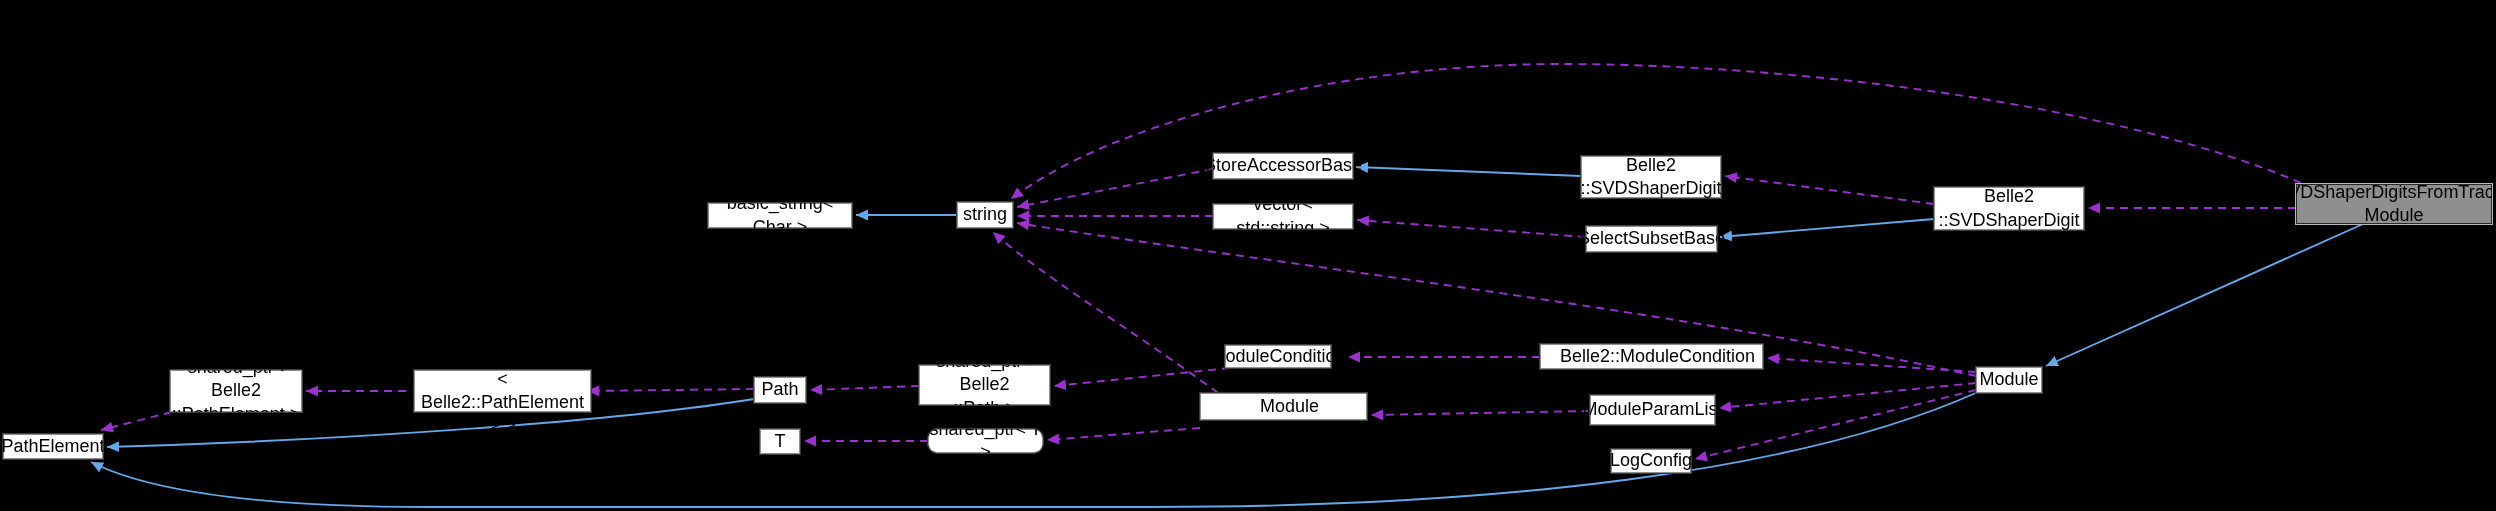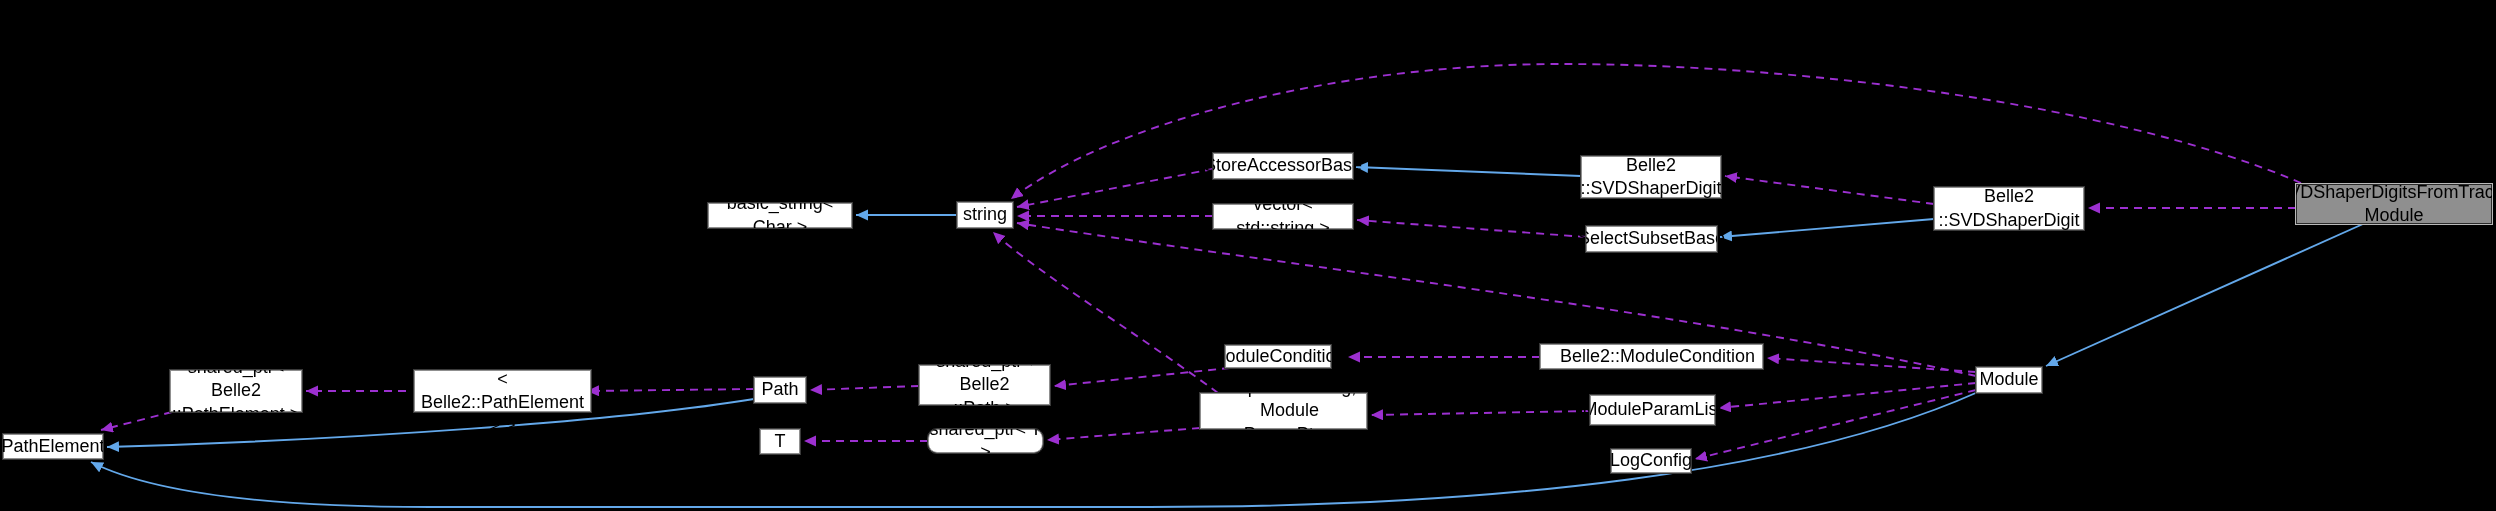--- a/index.html
+++ b/index.html
@@ -94,20 +94,20 @@
 ::SVDShaperDigit &gt;</div>
   <div class="node" style="left:1586px; top:226px; width:131px; height:26px;">SelectSubsetBase</div>
   <div class="node" style="left:1934px; top:187px; width:150px; height:43px;">SelectSubset&lt; Belle2
 ::SVDShaperDigit &gt;</div>
   <div class="node main" style="left:2296px; top:184px; width:196px; height:40px;">SVDShaperDigitsFromTracks
 Module</div>
   <div class="node" style="left:1225px; top:345px; width:106px; height:23px;">ModuleCondition</div>
   <div class="node" style="left:1540px; top:344px; width:223px; height:25px;padding-left:12px;">vector&lt; Belle2::ModuleCondition &gt;</div>
   <div class="node" style="left:919px;  top:365px; width:131px; height:40px;">shared_ptr&lt; Belle2
 ::Path &gt;</div>
-  <div class="node" style="left:1200px; top:393px; width:167px; height:36px;padding-left:12px;">map&lt; std::string, Module
+  <div class="node" style="left:1200px; top:393px; width:167px; height:27px;padding-left:12px;">map&lt; std::string, Module
 ParamPtr &gt;</div>
   <div class="node" style="left:928px;  top:429px; width:115px; height:24px;border-radius:9px;">shared_ptr&lt; T &gt;</div>
   <div class="node" style="left:1590px; top:395px; width:125px; height:30px;">ModuleParamList</div>
   <div class="node" style="left:1611px; top:449px; width:80px;  height:24px;">LogConfig</div>
   <div class="node" style="left:1976px; top:367px; width:66px;  height:26px;">Module</div>
 
 </div>
 
 </body></html>

